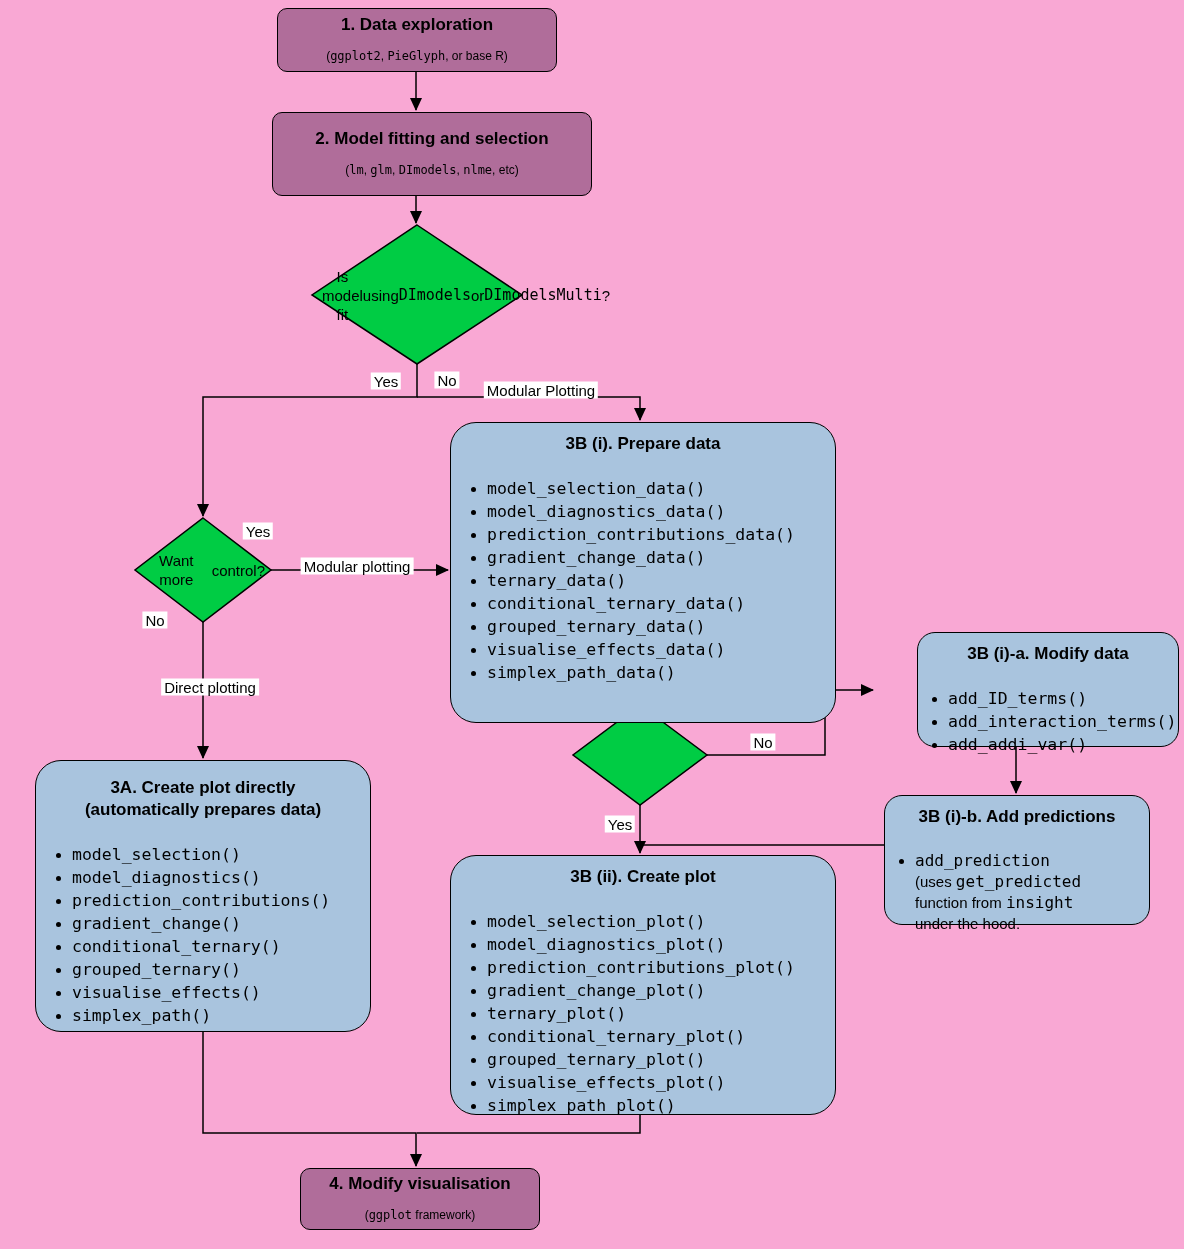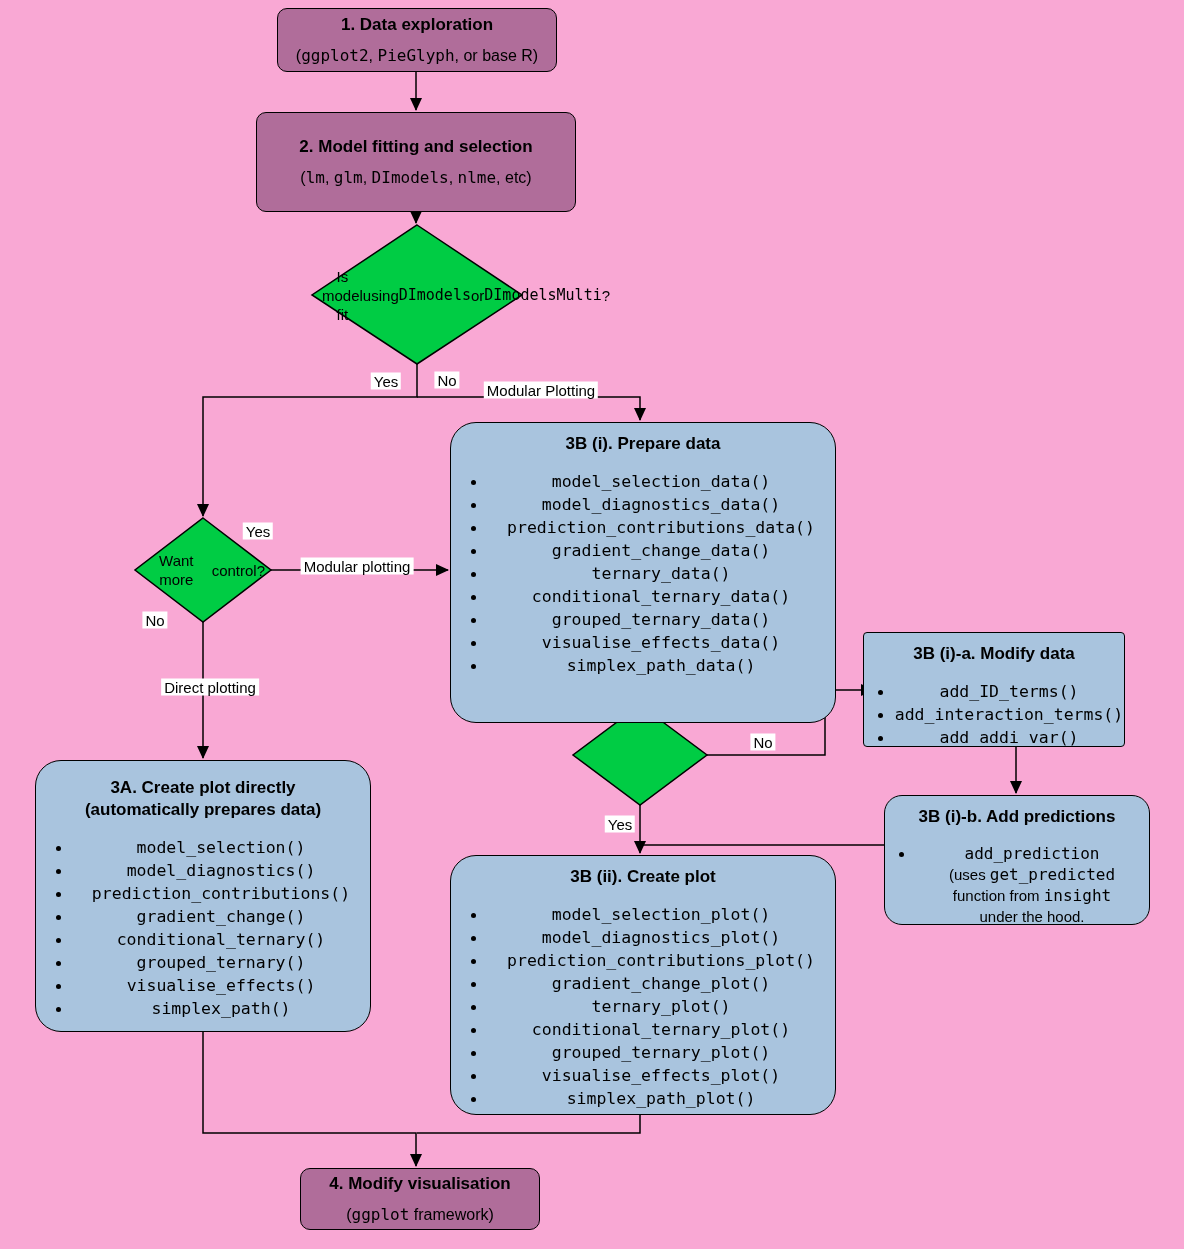--- a/index.html
+++ b/index.html
@@ -13,32 +13,32 @@
   .canvas{position:relative;width:1184px;height:1249px;background:#f9a8d4;overflow:hidden}
   svg.layer{position:absolute;left:0;top:0;z-index:1}
   .edge{stroke:var(--line);stroke-width:1.5;fill:none}
   .diamond{fill:var(--green);stroke:var(--line);stroke-width:1.5}
 
   .node{position:absolute;z-index:2;border:1.5px solid var(--line);
         display:flex;flex-direction:column;align-items:center;text-align:center}
   .purple{background:var(--purple);border-radius:10px;justify-content:center}
   .blue{background:var(--blue);border-radius:26px;justify-content:flex-start;padding-top:10px}
   .title{font-weight:bold;font-size:17px;line-height:22px}
-  .subtitle{font-size:16px;line-height:20px;margin-top:10px}
+  .subtitle{font-size:12px;line-height:20px;margin-top:10px}
   .mono{font-family:"DejaVu Sans Mono",monospace}
 
-  ul.items{list-style:disc;text-align:center;margin-top:15px;padding-left:36px;width:100%}
+  ul.items{list-style:disc;text-align:left;margin-top:22px;padding-left:36px;width:100%}
   ul.items li{font-size:15px;line-height:23px}
   ul.items li .mono{font-size:16.5px}
 
   #box1{left:277px;top:8px;width:280px;height:64px}
-  #box2{left:256px;top:112px;width:320px;height:100px}
+  #box2{left:272px;top:112px;width:320px;height:84px}
   #b3bi{left:450px;top:422px;width:386px;height:301px}
   #b3a{left:35px;top:760px;width:336px;height:272px;padding-top:16px}
-  #b3bia{left:863px;top:632px;width:262px;height:115px;border-radius:4px}
+  #b3bia{left:917px;top:632px;width:262px;height:115px;border-radius:18px}
   #b3bia ul.items{padding-left:30px}
   #b3bib{left:884px;top:795px;width:266px;height:130px;border-radius:18px}
   #b3bib ul.items{padding-left:30px}
   #b3bib ul.items li{line-height:21px;font-size:15px}
   #b3bib ul.items li .mono{font-size:16px}
   #b3bii{left:450px;top:855px;width:386px;height:260px}
   #box4{left:300px;top:1168px;width:240px;height:62px}
 
   .dtext{position:absolute;z-index:2;display:flex;align-items:center;justify-content:flex-start;
          text-align:center;font-size:15px;line-height:19px}

